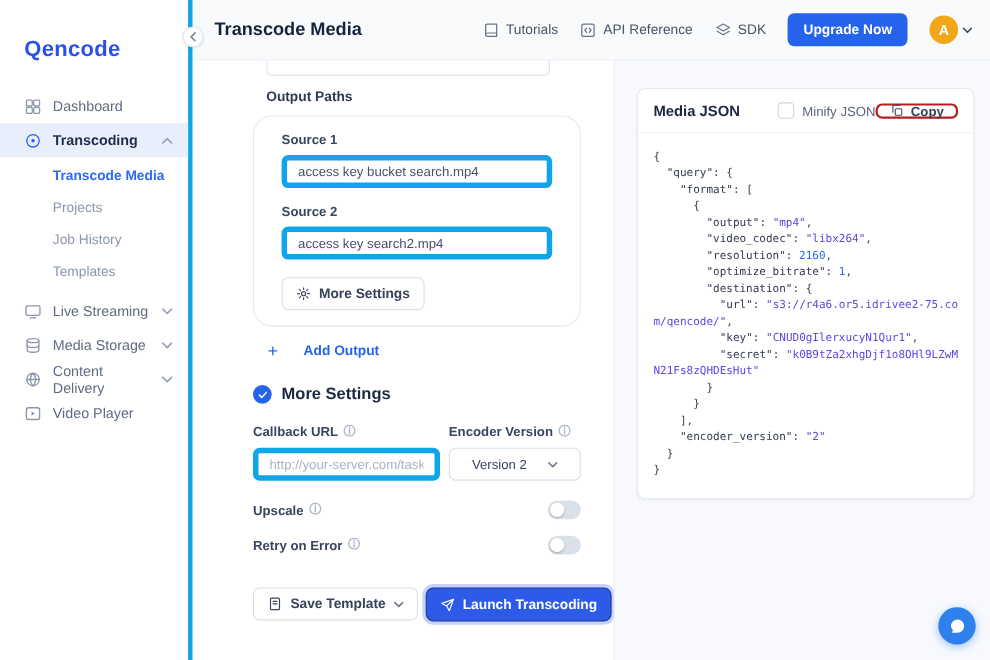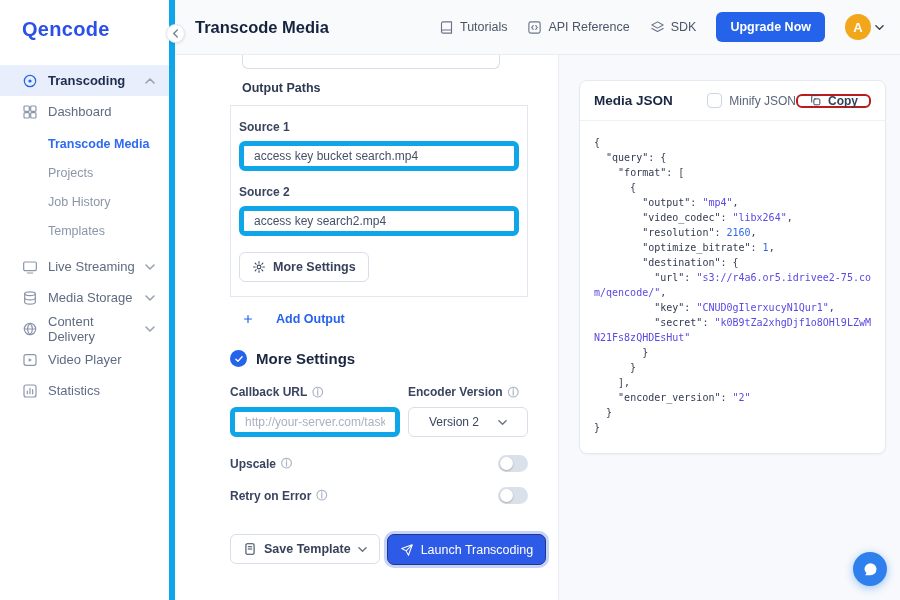--- a/index.html
+++ b/index.html
@@ -1,21 +1,21 @@
 <!DOCTYPE html>
 <html><head>
 <meta charset="utf-8">
 <style>
   *{margin:0;padding:0;box-sizing:border-box}
   html,body{width:900px;height:600px}
   body{font-family:"Liberation Sans","DejaVu Sans",sans-serif;background:#f7f9fc;overflow:hidden;position:relative;color:#37425a}
   .app{display:flex;width:900px;height:600px}
 
   
-  .sidebar{width:175px;background:#fff;border-right:6px solid #0ea5e9;flex:none;padding-top:16px;position:relative;z-index:2}
+  .sidebar{width:175px;background:#fff;border-right:4px solid #0ea5e9;flex:none;padding-top:32px;position:relative;z-index:2}
   .logo{display:block;margin:2px 0 24px 22px;font-size:20px;font-weight:800;color:#2b50e8;letter-spacing:.3px}
   .nav-item{display:flex;align-items:center;gap:10px;height:31px;padding:0 14px 0 22px;color:#5f6b83;font-size:13px;cursor:pointer;position:relative}
   .nav-icon{width:16px;height:16px;color:#8c96aa;display:flex;flex:none}
   .nav-icon svg{width:16px;height:16px}
   .nav-item.active{background:#e8eefc;color:#1d2c4f;font-weight:700}
   .nav-item.active .nav-icon{color:#2563eb}
   .chev-right{margin-left:auto;color:#9aa3b5;display:flex}
   .chev-right svg{width:10px;height:10px}
   .sub-nav{padding:3px 0 5px}
   .sub-item{height:29px;line-height:29px;padding-left:48px;font-size:12.5px;color:#8c96aa;cursor:pointer;white-space:nowrap}
@@ -36,21 +36,21 @@
   .account{display:flex;align-items:center;gap:4px;cursor:pointer}
   .avatar{width:26px;height:26px;border-radius:50%;background:#f2a71b;color:#fff;font-weight:700;font-size:13px;display:flex;align-items:center;justify-content:center}
   .account .chev svg{width:9px;height:9px;color:#3c4659}
 
   .content{flex:1;display:flex;min-height:0}
 
   
   .form-col{width:383px;flex:none;background:#fff;overflow:hidden;padding:0 30px 0 55px}
   .cutoff{height:14px;border:1px solid #d8dfe9;border-top:none;border-radius:0 0 6px 6px;margin:0 28px 12px 12px}
   .out-label{font-size:12.5px;font-weight:700;color:#2c3a52;margin:0 0 10px 12px}
-  .card{border:1px solid #e3e8f0;border-radius:0;padding:12px 8px 14px;background:#fff}
+  .card{border:1px solid #e3e8f0;border-radius:17px;padding:12px 25px 14px;background:#fff}
   .inner-label{font-size:12px;font-weight:600;color:#394560;margin:2px 0 7px}
   .text-input{width:100%;height:30px;border:5px solid #0ea5e9;border-radius:6px;padding:0 10px;font-size:12px;color:#44506a;background:#fff;outline:none;font-family:inherit}
   .text-input::placeholder{color:#a9b2c2}
   .mb12{margin-bottom:12px}
   .btn{display:inline-flex;align-items:center;gap:7px;border:1px solid #d8dfe9;background:#fff;border-radius:6px;height:30px;padding:0 12px;font-size:12.5px;font-weight:600;color:#37425a;cursor:pointer;font-family:inherit;white-space:nowrap}
   .btn .icn svg{width:14px;height:14px}
   .mt16{margin-top:16px}
   .add{color:#2563eb;font-size:12.5px;font-weight:700;display:inline-flex;gap:22px;align-items:center;cursor:pointer;margin:15px 0 20px 12px}
   .add .icn svg{width:12px;height:12px}
   .section-head{display:flex;align-items:center;gap:9px;margin:4px 0 18px}
@@ -60,21 +60,21 @@
   .fields{display:flex;gap:8px;margin-bottom:18px}
   .f-label{display:flex;gap:5px;align-items:center;font-size:12px;font-weight:600;color:#394560;margin-bottom:8px}
   .info{color:#aab3c2;font-size:11px;line-height:1;cursor:default}
   .cb-input{width:170px}
   .select{width:120px;height:30px;border:1px solid #d8dfe9;border-radius:6px;display:flex;align-items:center;justify-content:space-between;padding:0 20px;font-size:12px;color:#394560;cursor:pointer;background:#fff}
   .select .chev svg{width:9px;height:9px;color:#6b7487}
   .toggle-row{display:flex;justify-content:space-between;align-items:center;margin-bottom:15px}
   .toggle{width:30px;height:17px;border-radius:9px;background:#dbe1ea;position:relative;cursor:pointer;flex:none}
   .knob{position:absolute;left:2px;top:2px;width:13px;height:13px;border-radius:50%;background:#fff;box-shadow:0 1px 2px rgba(0,0,0,.25)}
   .actions{display:flex;gap:7px;margin-top:30px}
-  .launch{flex:1;justify-content:center;background:#2d5be8;color:#fff;border:1px solid #24348c;box-shadow:0 0 0 3px #c5d3f8;border-radius:7px;height:31px;font-weight:400}
+  .launch{flex:1;justify-content:center;background:#2d5be8;color:#fff;border:1px solid #24348c;box-shadow:0 0 0 3px #c5d3f8;border-radius:7px;height:31px;font-weight:700}
   .save .chev svg{width:9px;height:9px;color:#6b7487}
 
   
   .json-col{flex:1;border-left:1px solid #e8ecf3;padding:25px 14px 0 20px;background:#f7f9fc;min-width:0}
   .json-card{background:#fff;border:1px solid #e5e9f1;border-radius:8px;box-shadow:0 1px 2px rgba(20,35,60,.04)}
   .json-head{display:flex;align-items:center;padding:12px 14px;border-bottom:1px solid #eef1f6}
   .json-title{font-size:13.5px;font-weight:700;color:#1b2740}
   .minify{display:flex;align-items:center;gap:7px;margin-left:auto;font-size:12px;color:#5b6478;cursor:pointer}
   .checkbox{width:15px;height:15px;border:1px solid #cdd5e1;border-radius:4px;background:#fff;flex:none}
   .copy-btn{display:inline-flex;align-items:center;gap:6px;height:14px;padding:0 11px;border:2px solid #b91c1c;border-radius:6px;background:#fff;font-size:12px;font-weight:600;color:#37425a;cursor:pointer;font-family:inherit}
@@ -89,45 +89,45 @@
   .chat-fab svg{width:17px;height:17px}
 </style>
 </head>
 <body>
 
 <div class="app">
 
   <aside class="sidebar">
     <span class="logo">Qencode</span>
 
+    <div class="nav-item">
+      <span class="nav-icon">
+          <svg viewBox="0 0 24 24" fill="none" stroke="currentColor" stroke-width="1.8" stroke-linecap="round" stroke-linejoin="round">
+            <rect x="3" y="3" width="8" height="8" rx="1.5"></rect>
+            <rect x="13" y="3" width="8" height="8" rx="1.5"></rect>
+            <rect x="3" y="13" width="8" height="8" rx="1.5"></rect>
+            <rect x="13" y="13" width="8" height="8" rx="1.5"></rect>
+          </svg>
+        </span>
+      <span>Dashboard</span>
+    </div>
+
     <div class="nav-item active">
       <span class="nav-icon">
           <svg viewBox="0 0 24 24" fill="none" stroke="currentColor" stroke-width="1.8" stroke-linecap="round" stroke-linejoin="round">
             <circle cx="12" cy="12" r="8.5"></circle>
             <circle cx="12" cy="12" r="2.4" fill="currentColor" stroke="none"></circle>
           </svg>
         </span>
       <span>Transcoding</span>
       <span class="chev-right">
           <svg viewBox="0 0 10 6" fill="none" stroke="currentColor" stroke-width="1.6" stroke-linecap="round" stroke-linejoin="round">
             <polyline points="1,5 5,1 9,5"></polyline>
           </svg>
         </span>
-    </div>
-
-    <div class="nav-item">
-      <span class="nav-icon">
-          <svg viewBox="0 0 24 24" fill="none" stroke="currentColor" stroke-width="1.8" stroke-linecap="round" stroke-linejoin="round">
-            <rect x="3" y="3" width="8" height="8" rx="1.5"></rect>
-            <rect x="13" y="3" width="8" height="8" rx="1.5"></rect>
-            <rect x="3" y="13" width="8" height="8" rx="1.5"></rect>
-            <rect x="13" y="13" width="8" height="8" rx="1.5"></rect>
-          </svg>
-        </span>
-      <span>Dashboard</span>
     </div>
 
     <div class="sub-nav">
       <div class="sub-item active">Transcode Media</div>
       <div class="sub-item">Projects</div>
       <div class="sub-item">Job History</div>
       <div class="sub-item">Templates</div>
     </div>
 
     <div class="nav-item">
@@ -180,29 +180,20 @@
     <div class="nav-item">
       <span class="nav-icon">
           <svg viewBox="0 0 24 24" fill="none" stroke="currentColor" stroke-width="1.8" stroke-linecap="round" stroke-linejoin="round">
             <rect x="3" y="4" width="18" height="16" rx="3"></rect>
             <path d="M10 9.3l5 2.7-5 2.7z" fill="currentColor" stroke="none"></path>
           </svg>
         </span>
       <span>Video Player</span>
     </div>
 
-    <div class="nav-item">
-      <span class="nav-icon">
-          <svg viewBox="0 0 24 24" fill="none" stroke="currentColor" stroke-width="1.8" stroke-linecap="round" stroke-linejoin="round">
-            <rect x="3" y="3" width="18" height="18" rx="3"></rect>
-            <path d="M8 16v-4M12 16V8M16 16v-6"></path>
-          </svg>
-        </span>
-      <span>Statistics</span>
-    </div>
   </aside>
 
   <div class="collapse-btn">
       <svg viewBox="0 0 6 10" fill="none" stroke="currentColor" stroke-width="1.6" stroke-linecap="round" stroke-linejoin="round">
         <polyline points="5,1 1,5 5,9"></polyline>
       </svg>
     </div>
 
   <div class="main">
 

